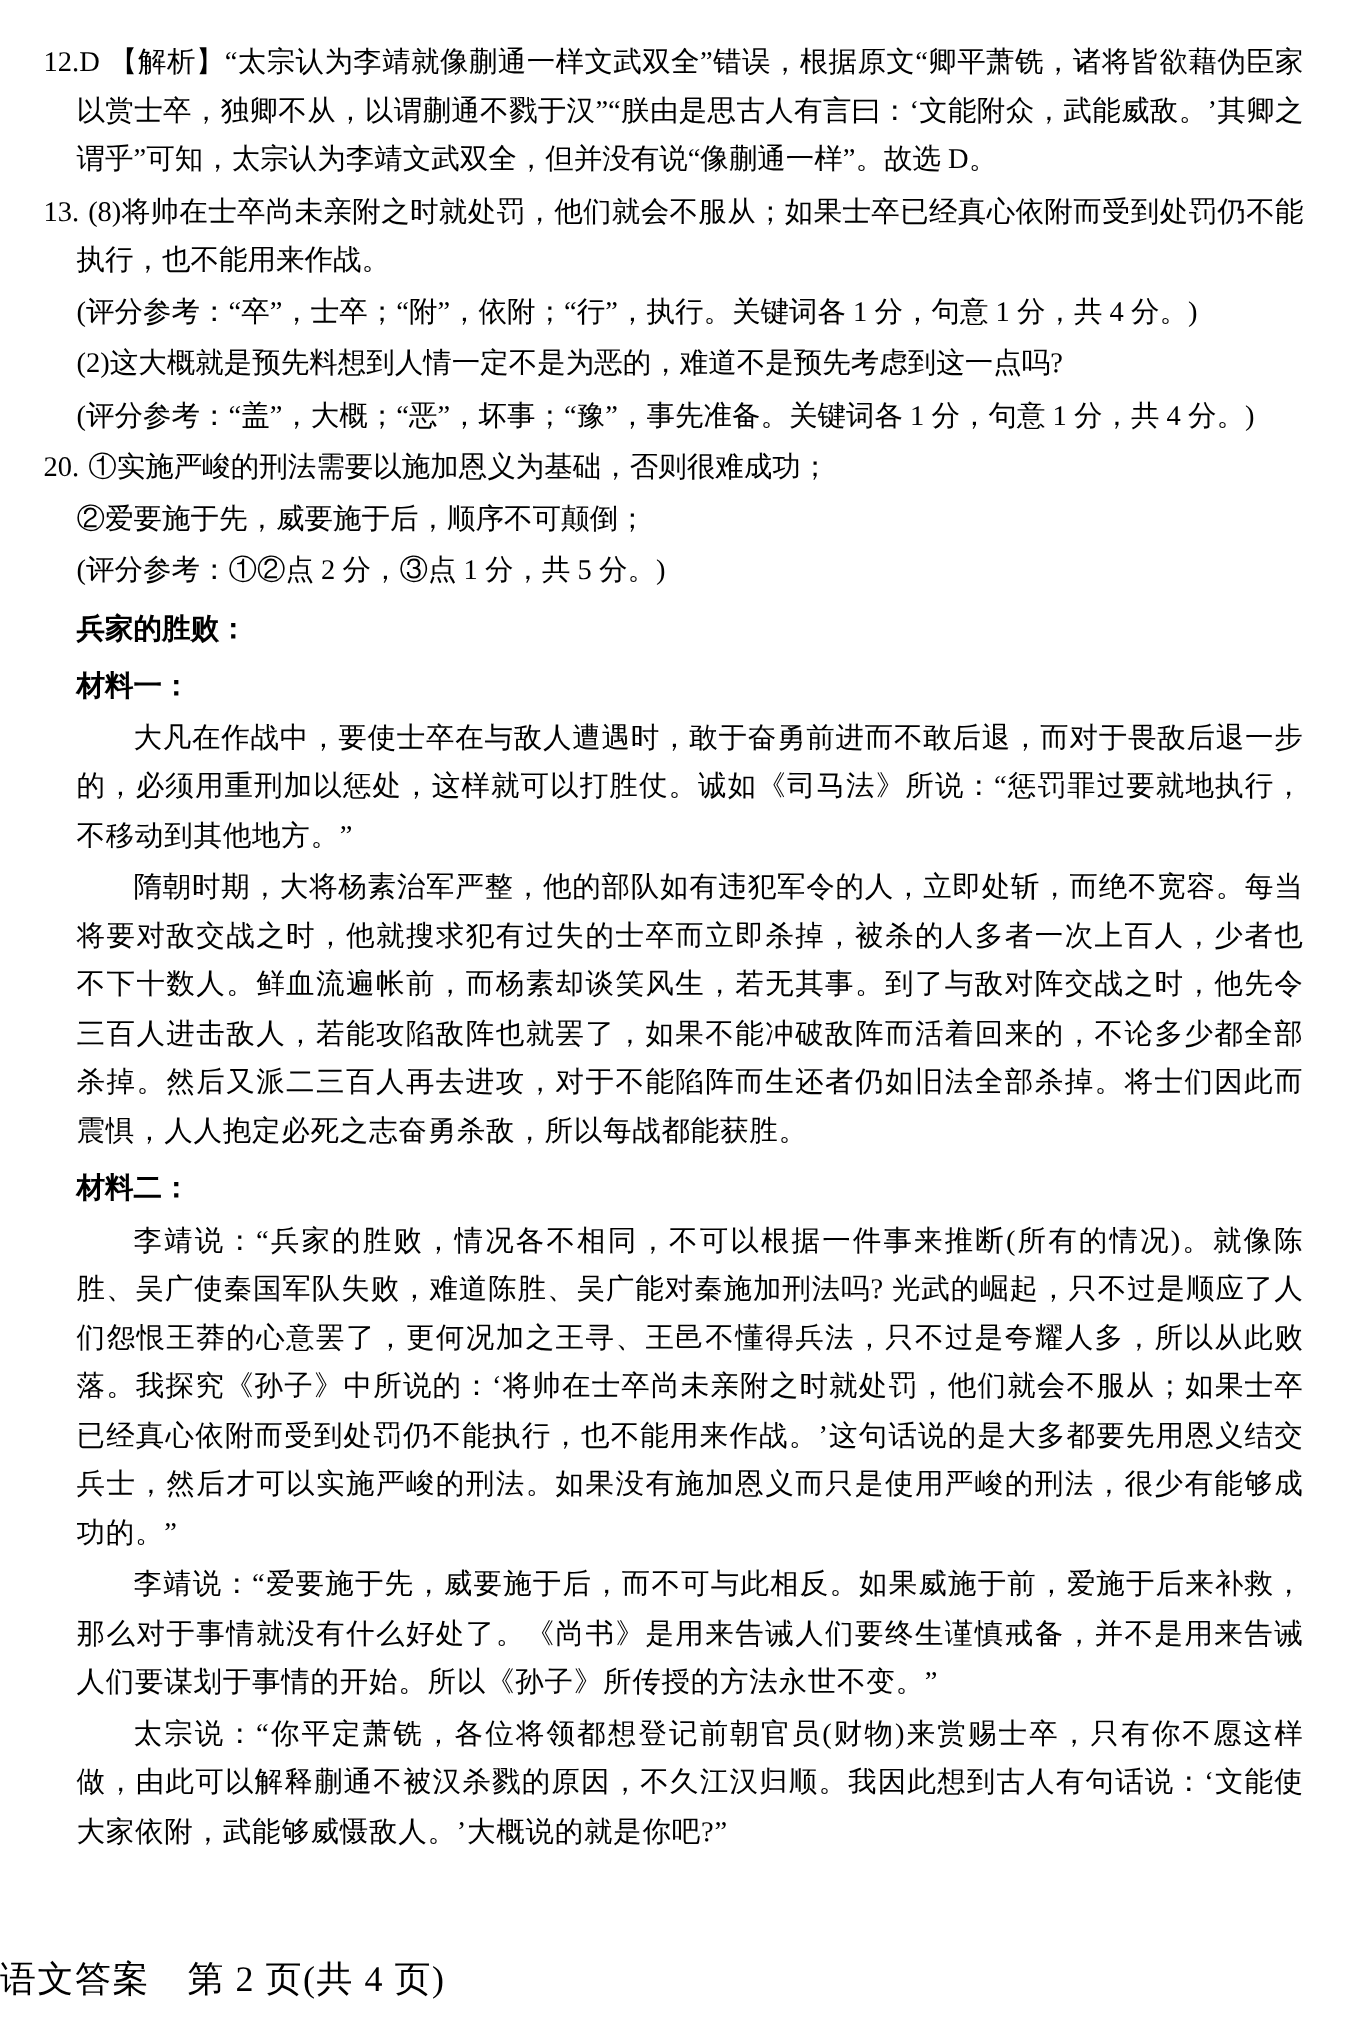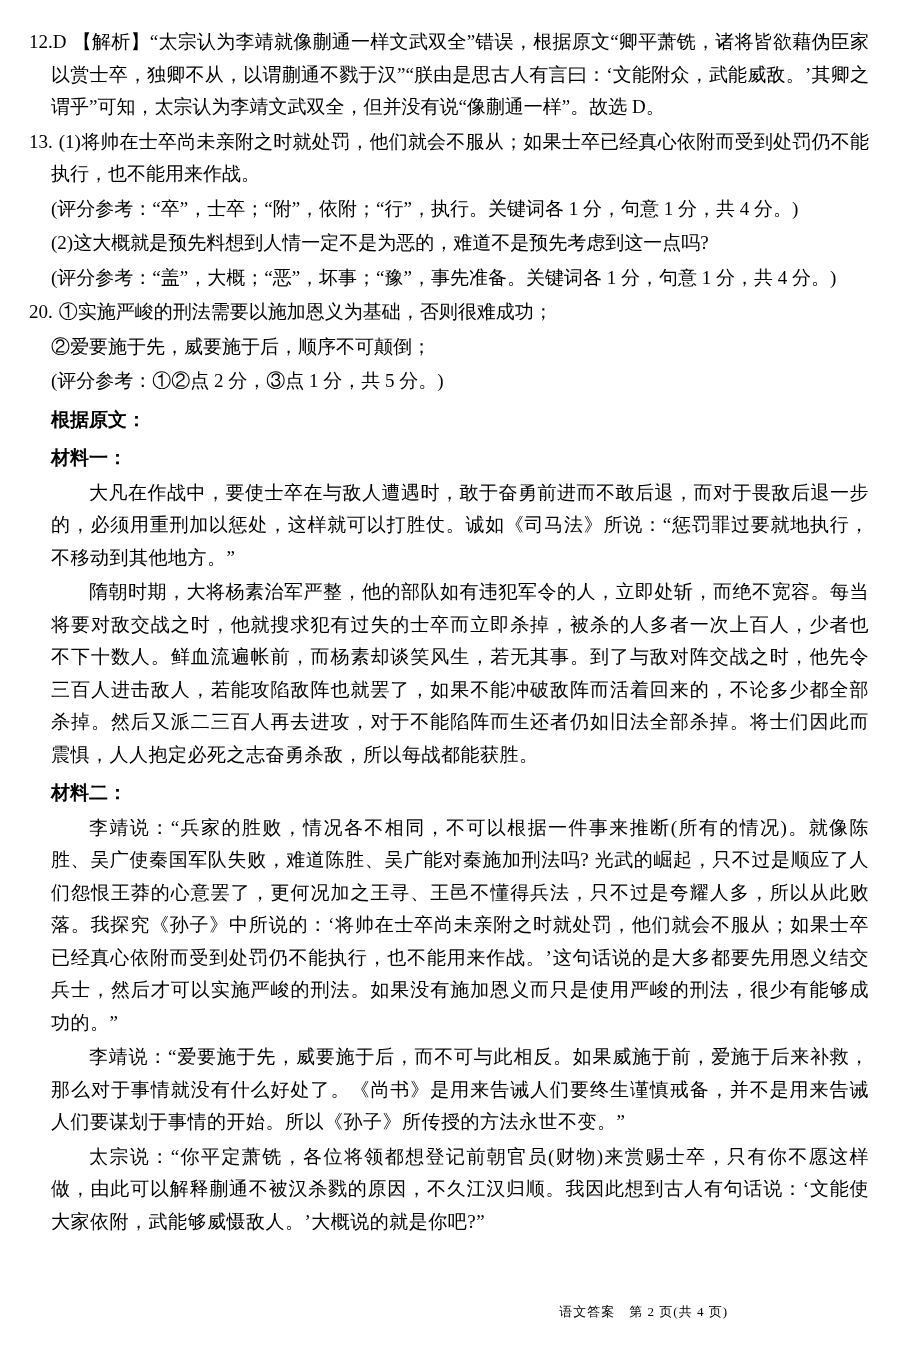--- a/index.html
+++ b/index.html
@@ -19,40 +19,40 @@
   .block{margin:0 0 2px 0;}
   .hang{text-indent:-22px;}          
   .sub{text-indent:0;}
   .num{margin-right:6px;}
   .marker{font-weight:normal;}
   .heading{font-weight:bold;margin-top:6px;}
   .para{text-indent:38px;margin:0 0 2px 0;letter-spacing:0.5px;}
   .m2{margin-top:6px;}
   .footer{
     position:absolute;left:0;top:1303px;width:728px;
-    text-align:right;font-size:13px;letter-spacing:1px;
+    text-align:left;font-size:24px;letter-spacing:1px;
   }
 </style>
 </head>
 <body>
 
 <div class="page">
 
   <div class="block hang"><span class="num">12.D</span><span class="marker">【解析】</span><span>“太宗认为李靖就像蒯通一样文武双全”错误，根据原文“卿平萧铣，诸将皆欲藉伪臣家以赏士卒，独卿不从，以谓蒯通不戮于汉”“朕由是思古人有言曰：‘文能附众，武能威敌。’其卿之谓乎”可知，太宗认为李靖文武双全，但并没有说“像蒯通一样”。故选 D。</span></div>
 
-  <div class="block hang"><span class="num">13.</span><span>(1)将帅在士卒尚未亲附之时就处罚，他们就会不服从；如果士卒已经真心依附而受到处罚仍不能执行，也不能用来作战。</span></div>
+  <div class="block hang"><span class="num">13.</span><span>(8)将帅在士卒尚未亲附之时就处罚，他们就会不服从；如果士卒已经真心依附而受到处罚仍不能执行，也不能用来作战。</span></div>
   <div class="block sub">(评分参考：“卒”，士卒；“附”，依附；“行”，执行。关键词各 1 分，句意 1 分，共 4 分。)</div>
   <div class="block sub">(2)这大概就是预先料想到人情一定不是为恶的，难道不是预先考虑到这一点吗?</div>
   <div class="block sub">(评分参考：“盖”，大概；“恶”，坏事；“豫”，事先准备。关键词各 1 分，句意 1 分，共 4 分。)</div>
 
   <div class="block hang"><span class="num">20.</span><span>①实施严峻的刑法需要以施加恩义为基础，否则很难成功；</span></div>
   <div class="block sub">②爱要施于先，威要施于后，顺序不可颠倒；</div>
   <div class="block sub">(评分参考：①②点 2 分，③点 1 分，共 5 分。)</div>
 
-  <div class="block heading">根据原文：</div>
+  <div class="block heading">兵家的胜败：</div>
 
   <div class="block heading">材料一：</div>
   <div class="para">大凡在作战中，要使士卒在与敌人遭遇时，敢于奋勇前进而不敢后退，而对于畏敌后退一步的，必须用重刑加以惩处，这样就可以打胜仗。诚如《司马法》所说：“惩罚罪过要就地执行，不移动到其他地方。”</div>
   <div class="para">隋朝时期，大将杨素治军严整，他的部队如有违犯军令的人，立即处斩，而绝不宽容。每当将要对敌交战之时，他就搜求犯有过失的士卒而立即杀掉，被杀的人多者一次上百人，少者也不下十数人。鲜血流遍帐前，而杨素却谈笑风生，若无其事。到了与敌对阵交战之时，他先令三百人进击敌人，若能攻陷敌阵也就罢了，如果不能冲破敌阵而活着回来的，不论多少都全部杀掉。然后又派二三百人再去进攻，对于不能陷阵而生还者仍如旧法全部杀掉。将士们因此而震惧，人人抱定必死之志奋勇杀敌，所以每战都能获胜。</div>
 
   <div class="block heading m2">材料二：</div>
   <div class="para">李靖说：“兵家的胜败，情况各不相同，不可以根据一件事来推断(所有的情况)。就像陈胜、吴广使秦国军队失败，难道陈胜、吴广能对秦施加刑法吗? 光武的崛起，只不过是顺应了人们怨恨王莽的心意罢了，更何况加之王寻、王邑不懂得兵法，只不过是夸耀人多，所以从此败落。我探究《孙子》中所说的：‘将帅在士卒尚未亲附之时就处罚，他们就会不服从；如果士卒已经真心依附而受到处罚仍不能执行，也不能用来作战。’这句话说的是大多都要先用恩义结交兵士，然后才可以实施严峻的刑法。如果没有施加恩义而只是使用严峻的刑法，很少有能够成功的。”</div>
   <div class="para">李靖说：“爱要施于先，威要施于后，而不可与此相反。如果威施于前，爱施于后来补救，那么对于事情就没有什么好处了。《尚书》是用来告诫人们要终生谨慎戒备，并不是用来告诫人们要谋划于事情的开始。所以《孙子》所传授的方法永世不变。”</div>
   <div class="para">太宗说：“你平定萧铣，各位将领都想登记前朝官员(财物)来赏赐士卒，只有你不愿这样做，由此可以解释蒯通不被汉杀戮的原因，不久江汉归顺。我因此想到古人有句话说：‘文能使大家依附，武能够威慑敌人。’大概说的就是你吧?”</div>
 

